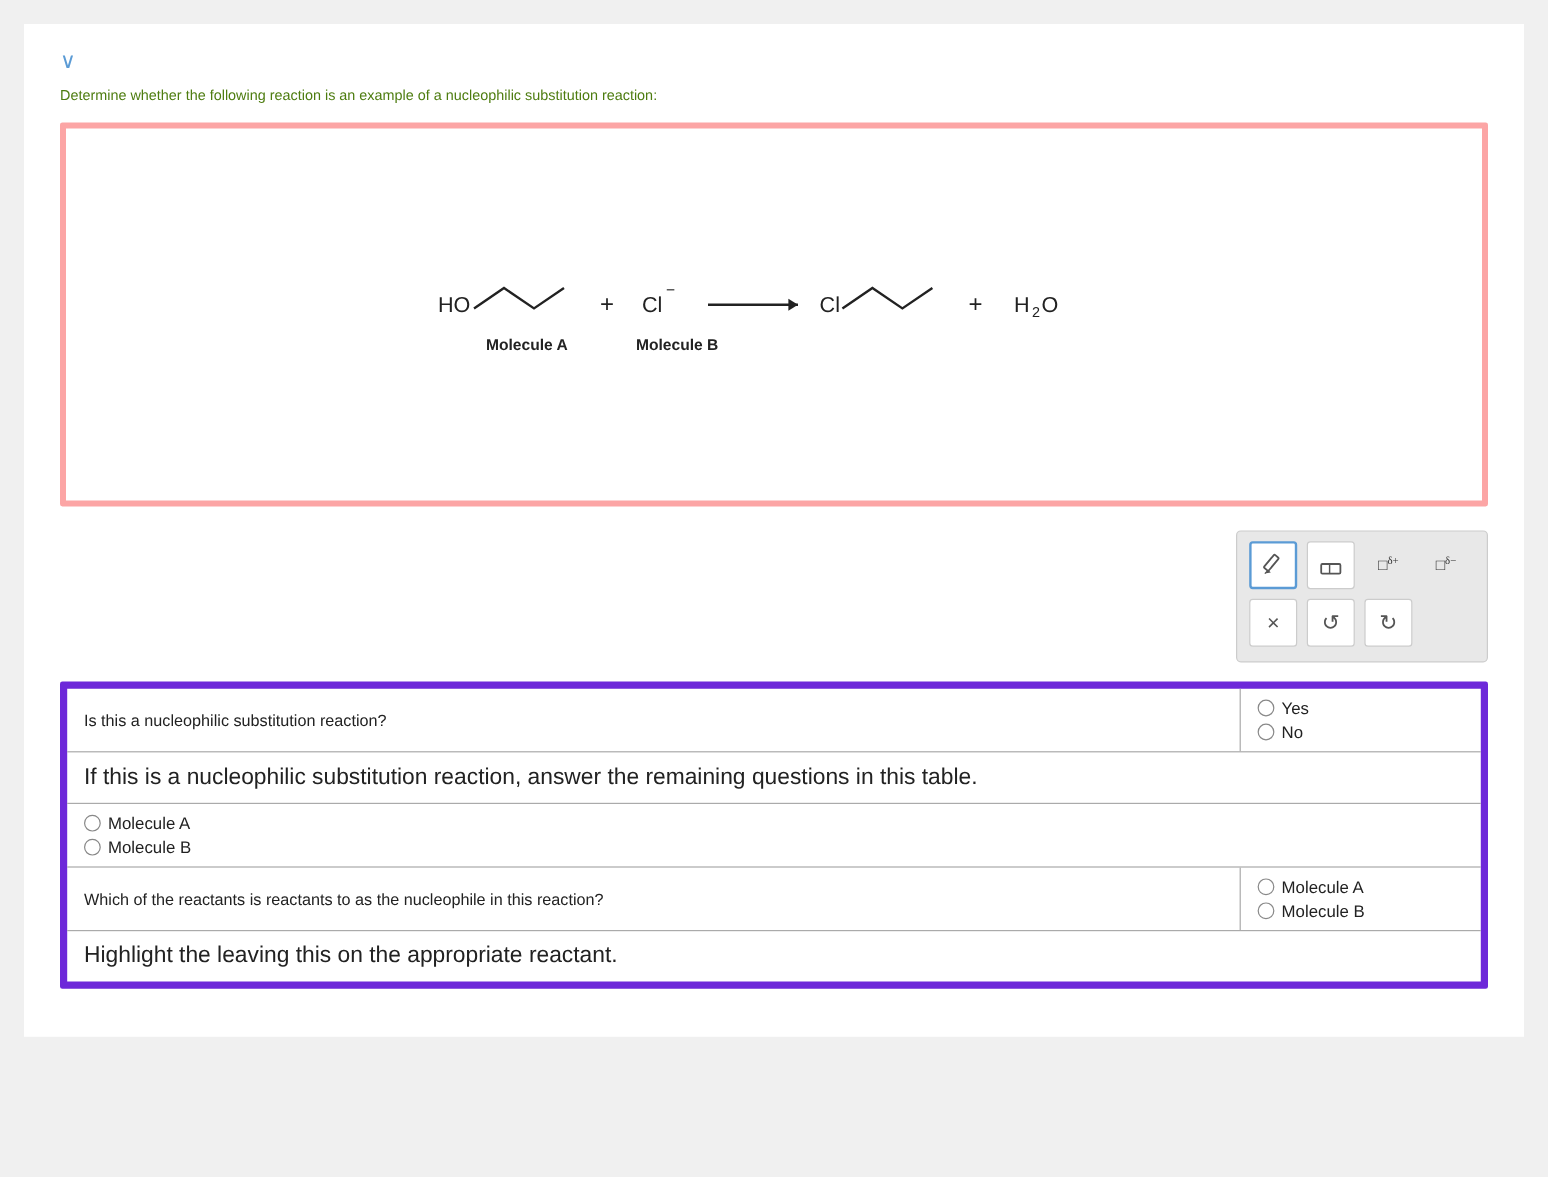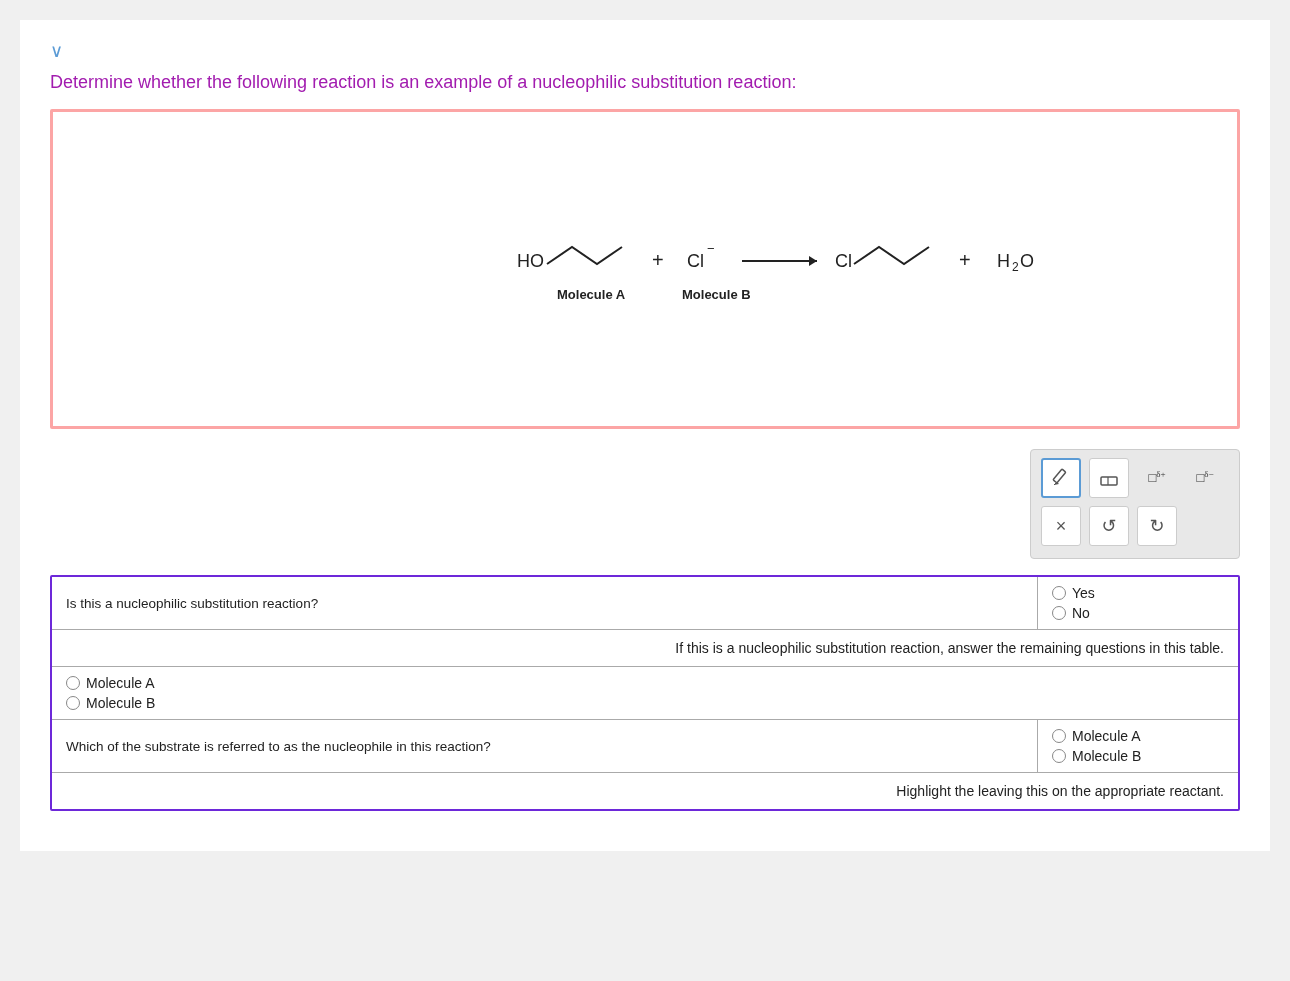--- a/index.html
+++ b/index.html
@@ -15,34 +15,34 @@
       max-width: 1250px;
       margin: 0 auto;
       padding: 20px 30px 40px 30px;
     }
     .top-chevron {
       color: #5b9bd5;
       font-size: 18px;
       margin-bottom: 10px;
     }
     .question-text {
-      font-size: 18px;
+      font-size: 12px;
       margin-bottom: 16px;
-      color: #a21caf;
+      color: #4d7c0f;
     }
     .reaction-box {
-      border: 3px solid #fca5a5;
+      border: 5px solid #fca5a5;
       border-radius: 2px;
       padding: 40px 30px;
       margin-bottom: 20px;
       background: #fff;
       min-height: 320px;
       display: flex;
       flex-direction: column;
-      align-items: flex-end;
+      align-items: center;
       justify-content: center;
     }
     svg.reaction-svg {
       overflow: visible;
     }
     .toolbar-area {
       display: flex;
       justify-content: flex-end;
       margin-bottom: 16px;
     }
@@ -71,21 +71,21 @@
     }
     .toolbar-btn.active {
       border: 2px solid #5b9bd5;
       background: #fff;
     }
     .toolbar-btn.no-border {
       background: transparent;
       border: none;
     }
     .table-section {
-      border: 2px solid #6d28d9;
+      border: 6px solid #6d28d9;
       border-radius: 2px;
     }
     .table-row-item {
       display: flex;
       border-bottom: 1px solid #aaa;
     }
     .table-row-item:last-child {
       border-bottom: none;
     }
     .table-left {
@@ -114,24 +114,23 @@
       width: 14px;
       height: 14px;
       border-radius: 50%;
       border: 1.5px solid #888;
       display: inline-block;
       flex-shrink: 0;
     }
     .full-width-left {
       flex: 1;
       padding: 10px 14px;
-      font-size: 14px;
-      display: flex;
-      align-items: center;
-      justify-content: flex-end;
+      font-size: 19px;
+      display: flex;
+      align-items: center;
     }
   </style>
 </head>
 <body>
 
 <div class="page-container">
 
   <div class="top-chevron">
     <span>∨</span>
   </div>
@@ -239,21 +238,21 @@
         </label>
         <label class="radio-option">
           <span class="radio-circle"></span>
           <span>Molecule B</span>
         </label>
       </div>
     </div>
 
     <div class="table-row-item">
       <div class="table-left">
-        <span>Which of the substrate is referred to as the nucleophile in this reaction?</span>
+        <span>Which of the reactants is reactants to as the nucleophile in this reaction?</span>
       </div>
       <div class="table-right">
         <label class="radio-option">
           <span class="radio-circle"></span>
           <span>Molecule A</span>
         </label>
         <label class="radio-option">
           <span class="radio-circle"></span>
           <span>Molecule B</span>
         </label>

